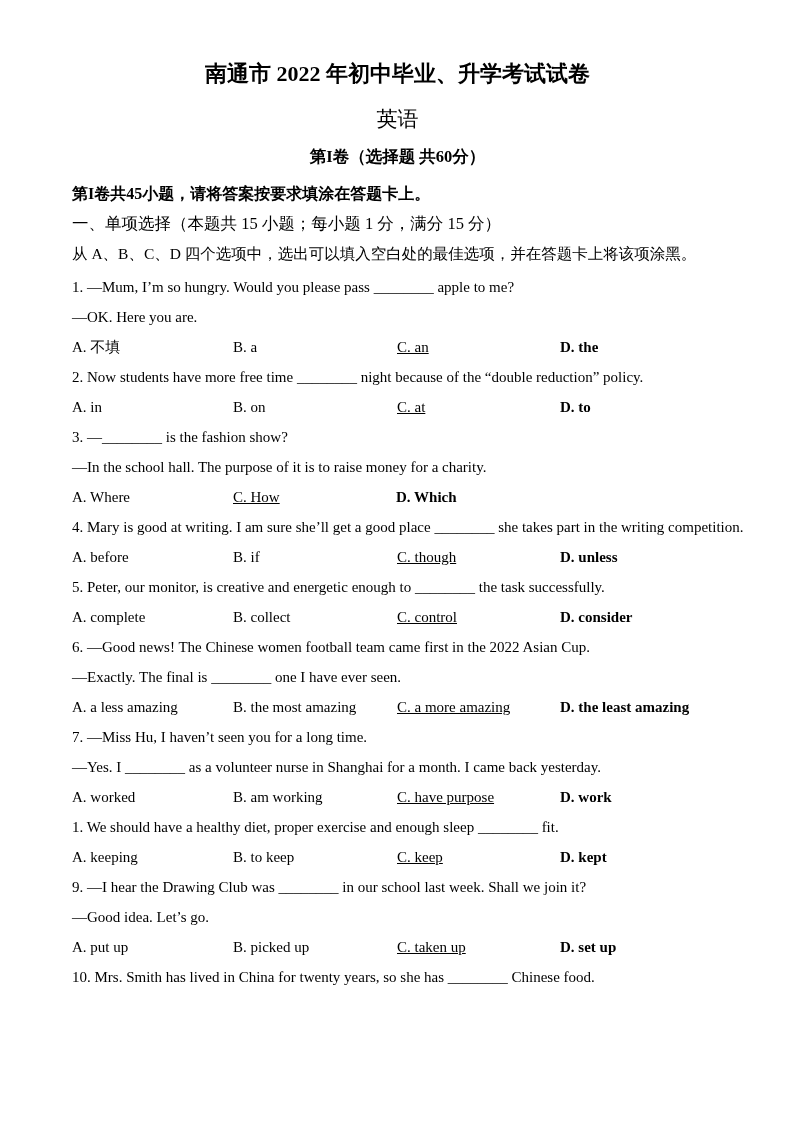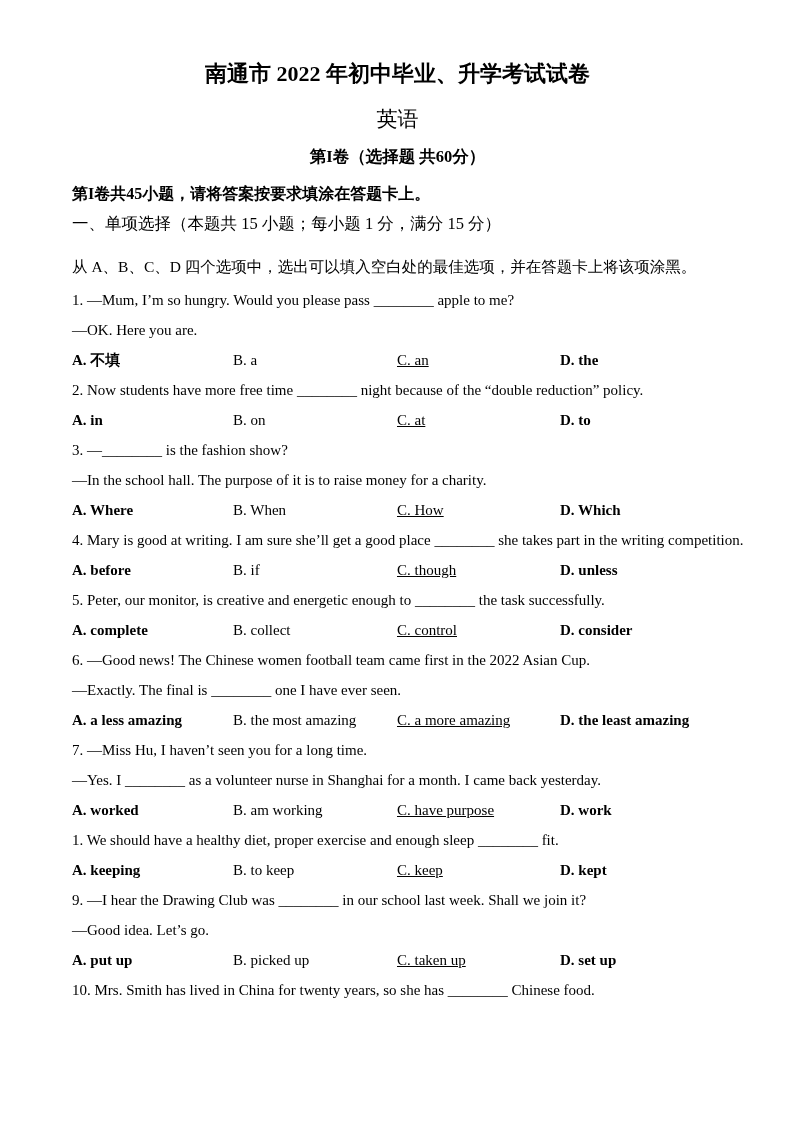--- a/index.html
+++ b/index.html
@@ -33,33 +33,33 @@
   .notice {
     font-weight:bold; font-size:16px;
     line-height:30px; margin:0;
   }
   .part-heading {
     font-weight:normal; font-size:16.5px;
     line-height:30px; margin:0;
   }
   .instructions {
     font-size:15.5px; line-height:30px;
-    margin:13px 0 3px 0;
+    margin:0 0 3px 0;
   }
   .question { margin:0; }
   .qline {
     font-size:15px; line-height:30px;
     margin:0; white-space:nowrap;
   }
   .options {
     display:flex; flex-direction:row;
     font-size:15px; line-height:30px;
   }
   .opt { flex:0 0 auto; white-space:nowrap; }
-  .opt-a { width:161px;font-weight:bold; }
+  .opt-a { width:161px; }
   .opt-b { width:164px; }
   .opt-c { width:163px;text-decoration:underline; }
   .opt-d { flex:1 1 auto;font-weight:bold; }
 </style>
 </head>
 <body>
 
 <div class="page">
 
   <p class="title">南通市 2022 年初中毕业、升学考试试卷</p>
@@ -88,21 +88,20 @@
       <span class="opt opt-c">C. at</span>
       <span class="opt opt-d">D. to</span>
     </div>
   </div>
 
   <div class="question">
     <p class="qline">3. —________ is the fashion show?</p>
     <p class="qline">—In the school hall. The purpose of it is to raise money for a charity.</p>
     <div class="options">
       <span class="opt opt-a">A. Where</span>
-      <span class="opt opt-b">B. When</span>
       <span class="opt opt-c">C. How</span>
       <span class="opt opt-d">D. Which</span>
     </div>
   </div>
 
   <div class="question">
     <p class="qline">4. Mary is good at writing. I am sure she’ll get a good place ________ she takes part in the writing competition.</p>
     <div class="options">
       <span class="opt opt-a">A. before</span>
       <span class="opt opt-b">B. if</span>

